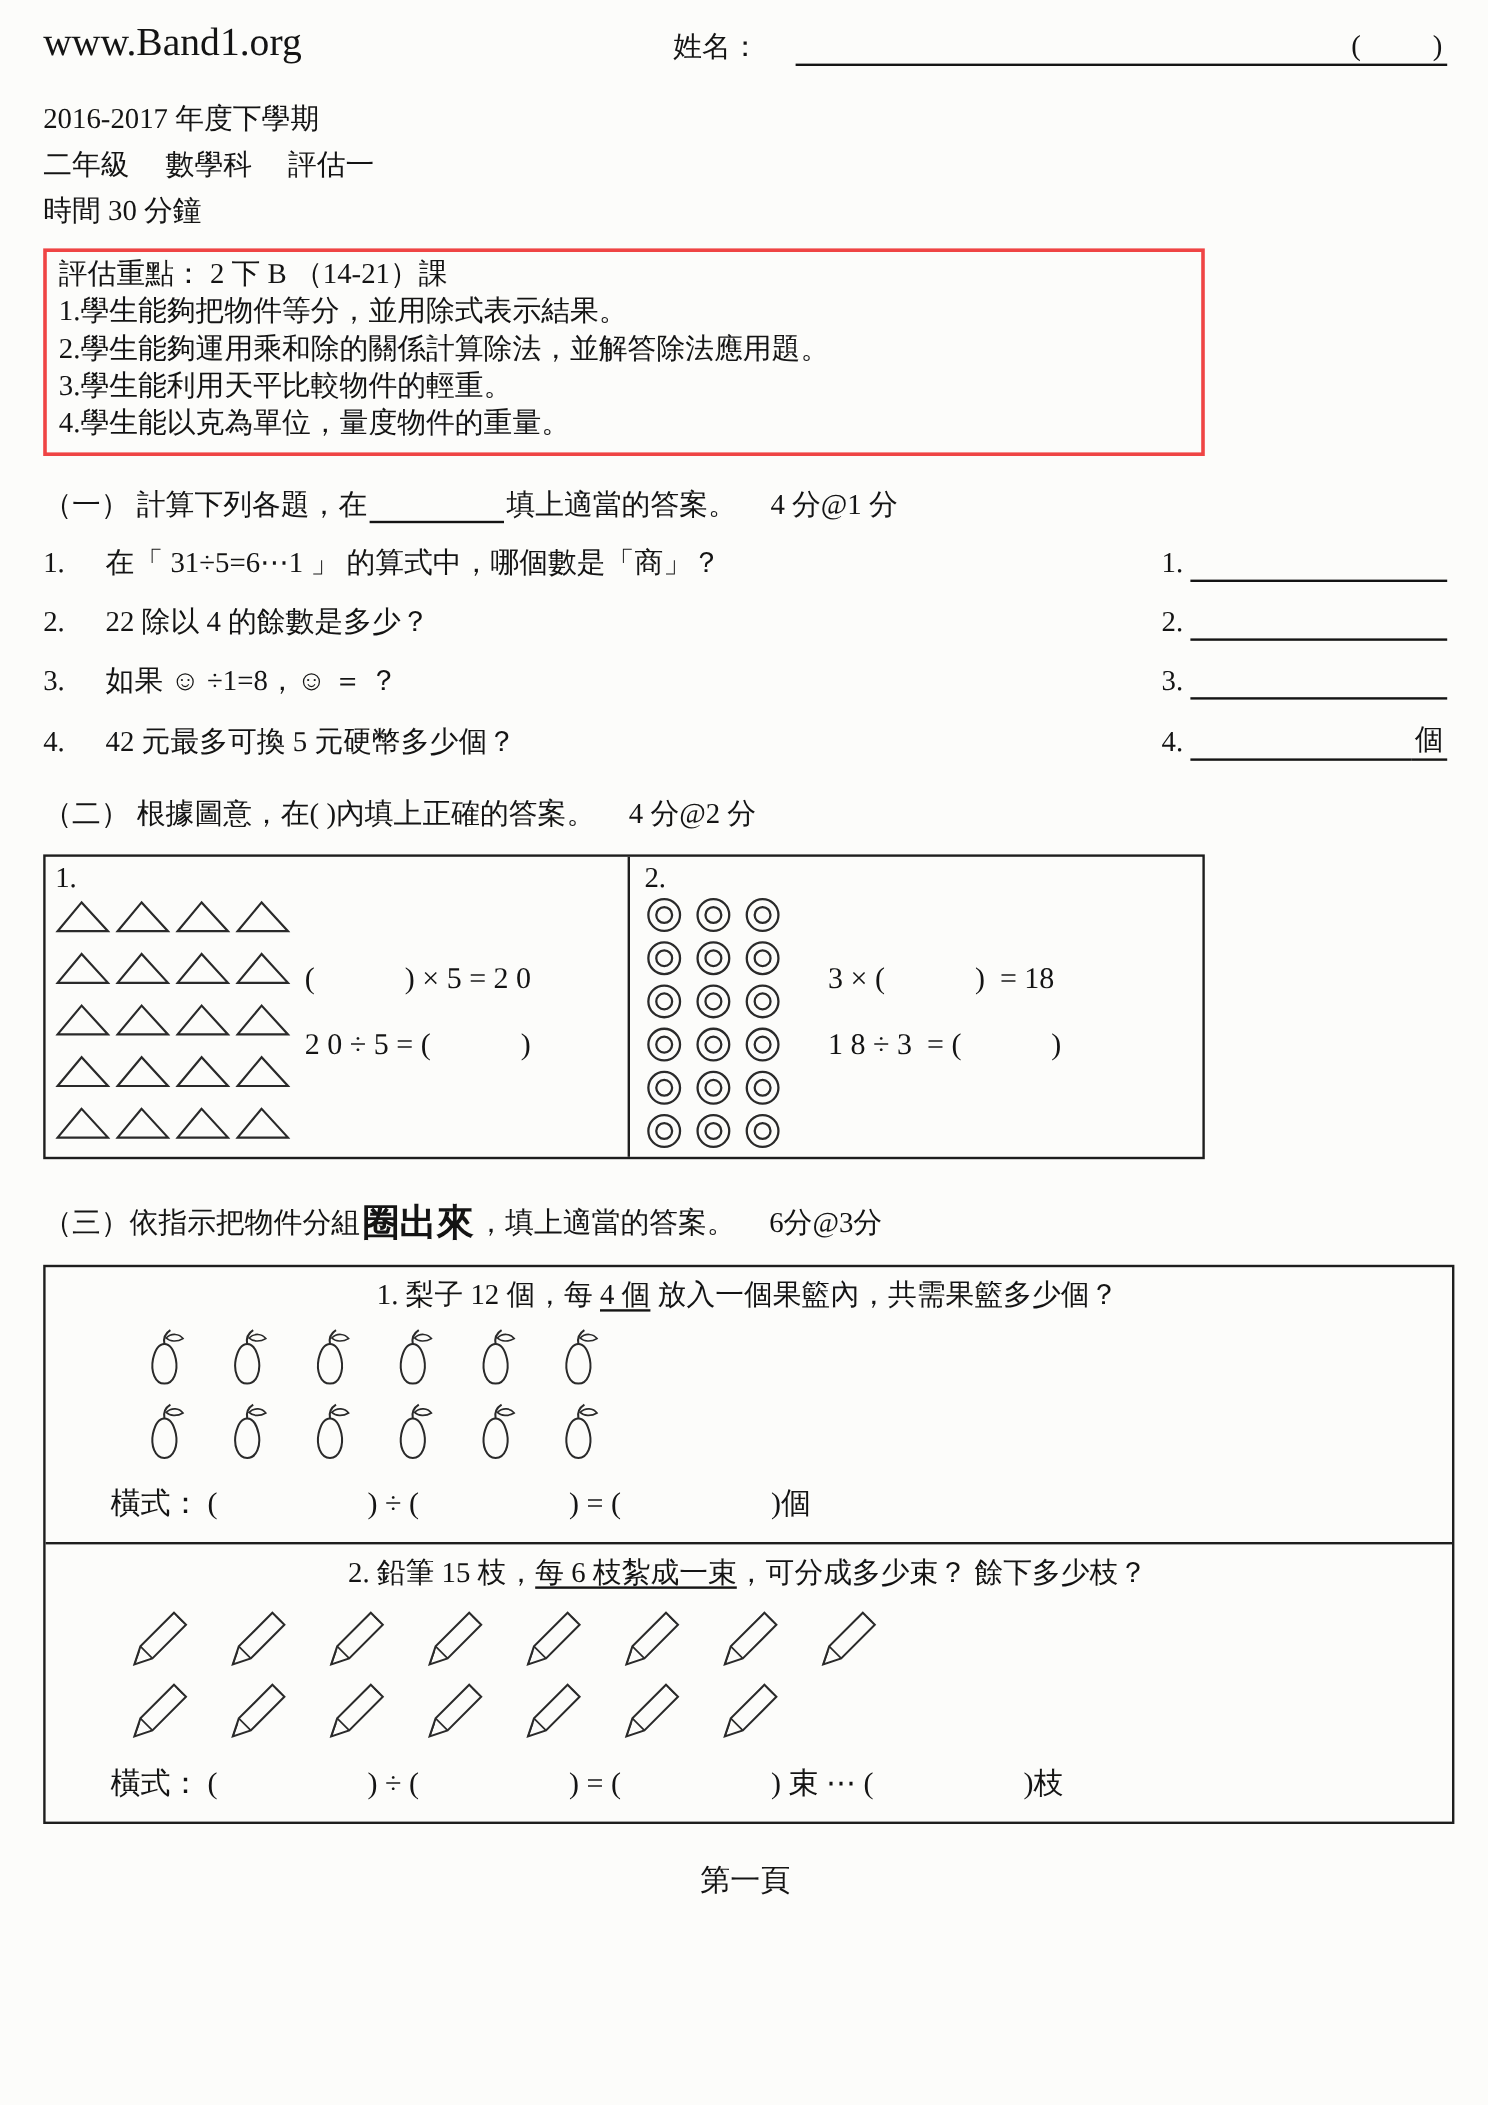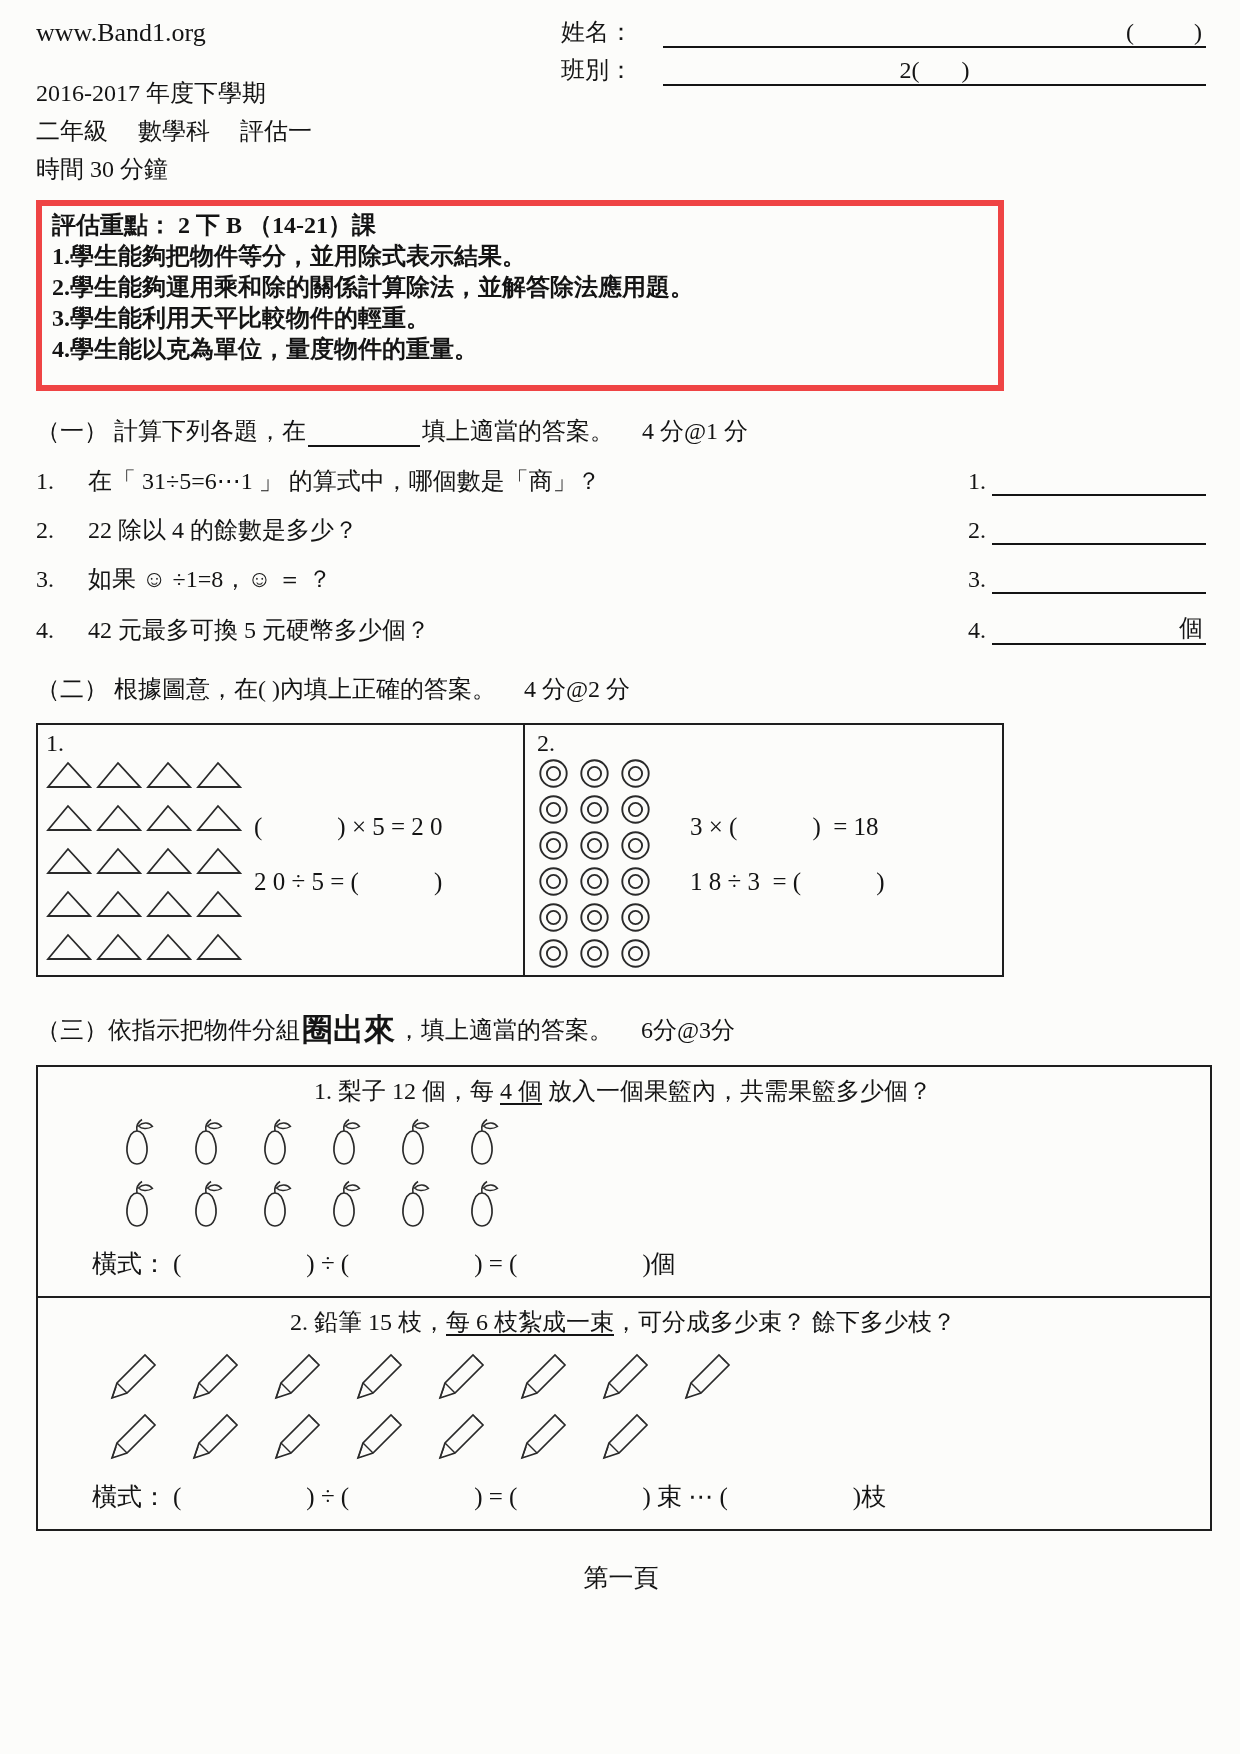--- a/index.html
+++ b/index.html
@@ -4,35 +4,35 @@
 <style>
   * { box-sizing: border-box; margin: 0; padding: 0; }
   html, body { width: 1240px; background: #ececea; }
   body { font-family: "Liberation Serif", "DejaVu Serif", serif; color: #141414; }
   .page {
     width: 1240px; height: 1754px; background: #fcfcfa;
     padding: 18px 34px 0 36px; position: relative; overflow: hidden;
   }
 
   
-  .site { font-size: 26px; margin-bottom: 26px; }
+  .site { font-size: 33px; margin-bottom: 26px; }
   .header { display: flex; }
   .header-left { width: 525px; font-size: 24px; }
   .header-left .line { line-height: 38px; }
   .header-right { flex: 1; margin-top: -64px; padding-top: 0; }
   .hr-row { display: flex; align-items: flex-end; height: 38px; font-size: 24px; }
   .hr-label { flex: 0 0 102px; }
   .hr-blank { flex: 1; border-bottom: 2px solid #141414; height: 100%; display: flex; align-items: flex-end; }
   .hr-blank.score { justify-content: flex-end; padding-right: 66px; }
   .hr-blank.name  { justify-content: flex-end; padding-right: 4px; }
   .hr-blank.cls   { justify-content: center; }
   .hr-val { white-space: pre; }
 
   
-  .focus-box { border: 6px solid #ef4444; margin-top: 12px; width: 968px; padding: 4px 10px 20px; font-size: 24px; line-height: 31px; font-weight: bold; }
+  .focus-box { border: 3px solid #ef4444; margin-top: 12px; width: 968px; padding: 4px 10px 8px; font-size: 24px; line-height: 31px; }
 
   
   .sec-heading { display: flex; align-items: flex-end; font-size: 24px; }
   .sec1-heading { margin-top: 24px; }
   .heading-blank { display: inline-block; width: 112px; border-bottom: 2px solid #141414; height: 1.05em; margin: 0 2px; }
   .marks { margin-left: 28px; text-align: center; }
 
   
   .q-row { display: flex; align-items: flex-end; font-size: 24px; margin-top: 19px; line-height: 30px; }
   .q-no { flex: 0 0 52px; }
@@ -88,26 +88,20 @@
       <div class="line">二年級　 數學科 　評估一</div>
       <div class="line">時間 30 分鐘</div>
     </div>
     <div class="header-right">
       <div class="hr-row">
         <span class="hr-label">姓名：</span>
         <span class="hr-blank name">
             <span class="hr-val">(          )</span>
           </span>
       </div>
-      <div class="hr-row">
-        <span class="hr-label">班別：</span>
-        <span class="hr-blank cls">
-            <span class="hr-val">2(       )</span>
-          </span>
-      </div>
     </div>
   </div>
 
   <div class="focus-box">
     <div>評估重點： 2 下 B （14-21）課</div>
     <div>1.學生能夠把物件等分，並用除式表示結果。</div>
     <div>2.學生能夠運用乘和除的關係計算除法，並解答除法應用題。</div>
     <div>3.學生能利用天平比較物件的輕重。</div>
     <div>4.學生能以克為單位，量度物件的重量。</div>
   </div>

